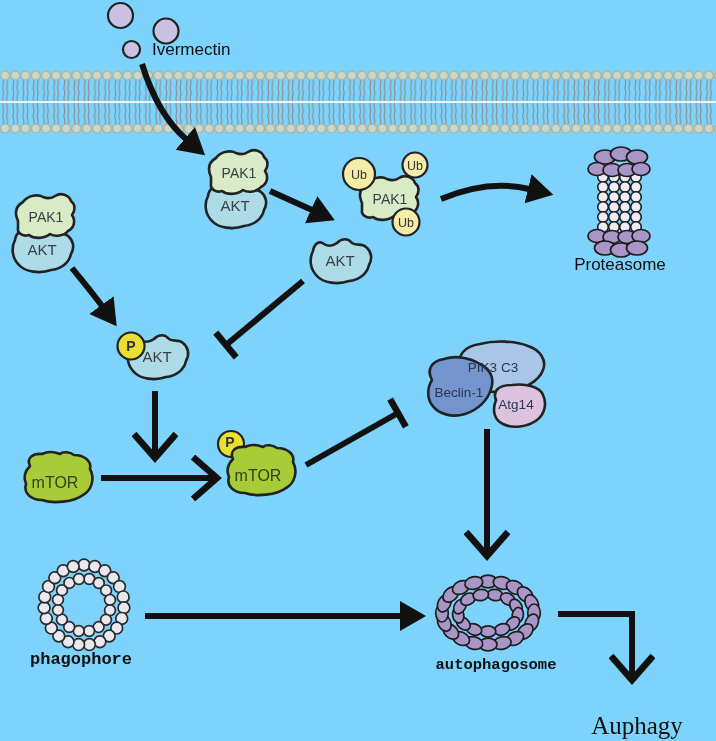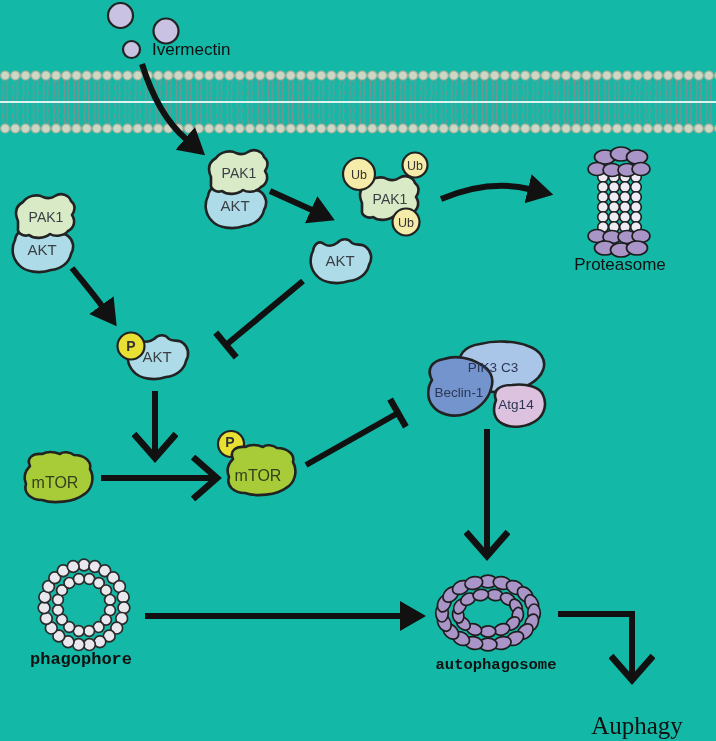--- a/index.html
+++ b/index.html
@@ -1,16 +1,16 @@
 <!DOCTYPE html>
 <html><head>
 <meta charset="utf-8">
 <style>
   html,body{margin:0;padding:0;background:#fff;}
-  .stage{position:relative;width:716px;height:741px;background:#14b8a6;overflow:hidden;}
+  .stage{position:relative;width:716px;height:741px;background:#7dd3fc;overflow:hidden;}
   svg{display:block;}
   text{user-select:none;}
   .protein{font-family:"Liberation Sans","DejaVu Sans",sans-serif;fill:#3a3f44;text-anchor:middle;}
   .t-pak1{font-size:14px;}
   .t-akt{font-size:15px;}
   .t-ub{font-size:12.5px;fill:#333;}
   .t-p{font-size:14px;font-weight:bold;fill:#333;}
   .t-mtor{font-size:16px;fill:#33401c;}
   .t-complex{font-size:13.5px;fill:#2b3655;}
   .caption{font-family:"Liberation Sans","DejaVu Sans",sans-serif;font-size:17px;fill:#111;text-anchor:middle;}

